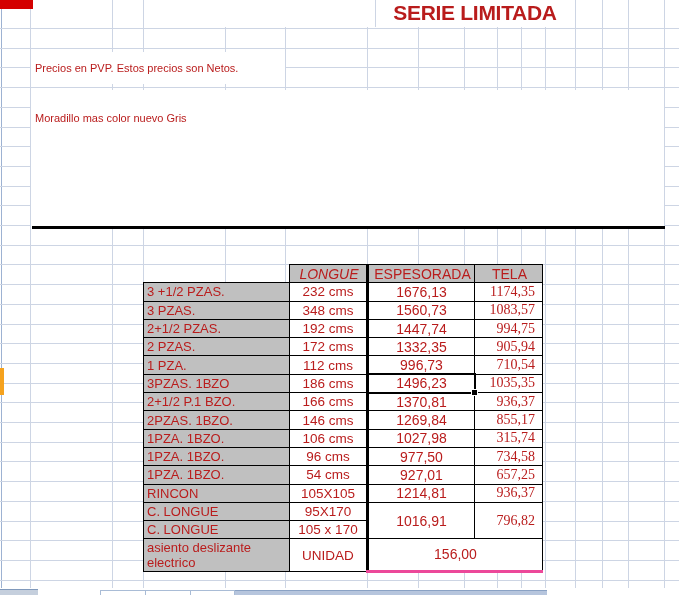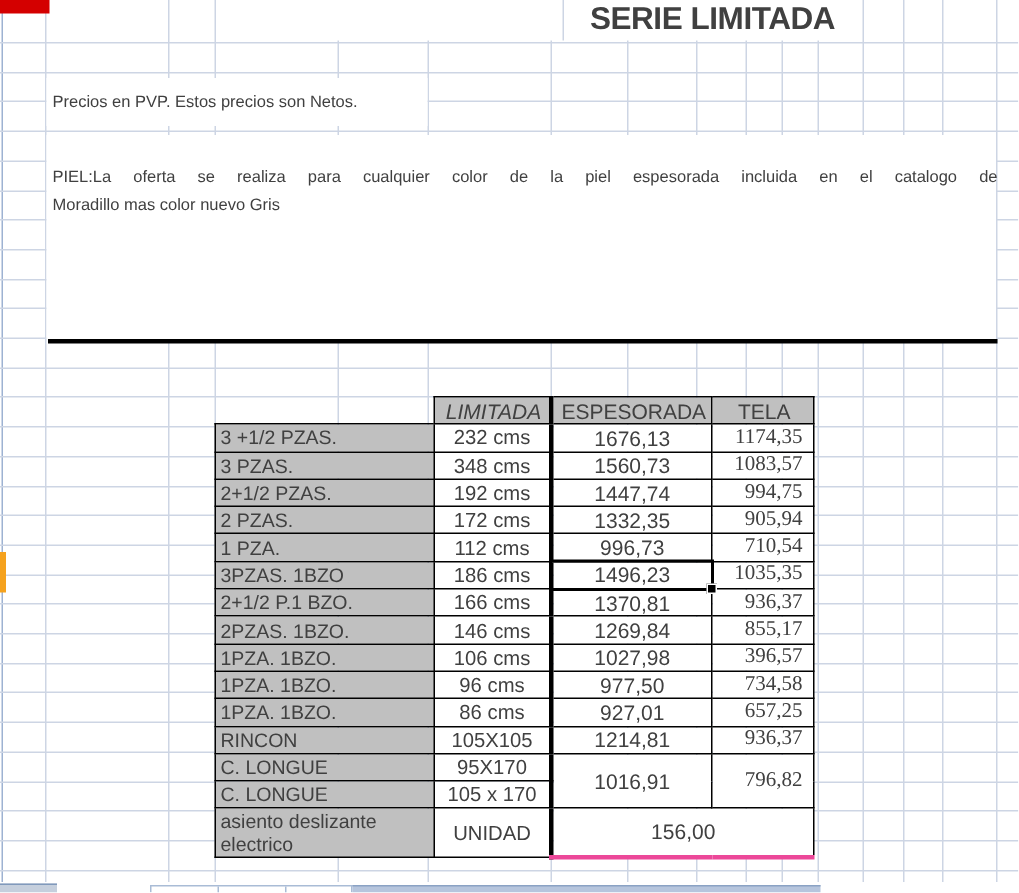--- a/index.html
+++ b/index.html
@@ -1,17 +1,17 @@
 <!DOCTYPE html>
 <html><head>
 <meta charset="utf-8">
 <style>
   html,body{margin:0;padding:0;background:#fff;}
   #sheet{position:relative;width:679px;height:595px;background:#ffffff;overflow:hidden;
-         font-family:"Liberation Sans",sans-serif;color:#404040;}
+         font-family:"Liberation Sans",sans-serif;color:#b91c1c;}
   .abs{position:absolute;}
   
   .gl{position:absolute;background:#cdd5e4;}
   .gl.v{top:0;width:1px;height:588px;}
   .gl.h{left:0;height:1px;width:679px;}
   .gl.dark{background:#9db2d2;}
   .patch{position:absolute;background:#ffffff;}
   .seg{position:absolute;background:#cdd5e4;width:1px;}
   
   .title{position:absolute;left:362px;top:1px;width:226px;text-align:center;
@@ -101,36 +101,35 @@
     </div>
 
   <div class="patch" style="left:144px;top:0;width:430px;height:27px;"></div>
   <div class="seg" style="left:375px;top:0;height:27px;"></div>
   <div class="patch" style="left:31px;top:52px;width:254px;height:32px;"></div>
   <div class="patch" style="left:31px;top:90px;width:633px;height:136px;"></div>
 
   <div class="title">SERIE LIMITADA</div>
   <div class="note" style="left:35px;top:59px;">Precios en PVP. Estos precios son Netos.</div>
   <div class="note" style="left:35px;top:109px;width:630px;">
-    <div class="jl">PIEL:La oferta se realiza para cualquier color de la piel espesorada incluida en el catalogo de</div>
     <div>Moradillo mas color nuevo Gris</div>
   </div>
   <div class="rule"></div>
 
   <table id="ptable">
     <colgroup>
         <col style="width:146px">
         <col style="width:78px">
         <col style="width:107px">
         <col style="width:68px">
       </colgroup>
     <tbody id="ptbody">
         <tr>
           <td class="ghost"></td>
-          <td class="hd it">LIMITADA</td>
+          <td class="hd it">LONGUE</td>
           <td class="hd thl">ESPESORADA</td>
           <td class="hd">TELA</td>
         </tr>
         <tr>
           <td class="nm">3 +1/2 PZAS.</td>
           <td class="md">232 cms</td>
           <td class="pr thl">1676,13</td>
           <td class="pr tr8">1174,35</td>
         </tr>
         <tr>
@@ -172,31 +171,31 @@
         <tr>
           <td class="nm">2PZAS. 1BZO.</td>
           <td class="md">146 cms</td>
           <td class="pr thl">1269,84</td>
           <td class="pr tr8">855,17</td>
         </tr>
         <tr>
           <td class="nm">1PZA. 1BZO.</td>
           <td class="md">106 cms</td>
           <td class="pr thl">1027,98</td>
-          <td class="pr tr8">396,57</td>
+          <td class="pr tr8">315,74</td>
         </tr>
         <tr>
           <td class="nm">1PZA. 1BZO.</td>
           <td class="md">96 cms</td>
           <td class="pr thl">977,50</td>
           <td class="pr tr8">734,58</td>
         </tr>
         <tr>
           <td class="nm">1PZA. 1BZO.</td>
-          <td class="md">86 cms</td>
+          <td class="md">54 cms</td>
           <td class="pr thl">927,01</td>
           <td class="pr tr8">657,25</td>
         </tr>
         <tr>
           <td class="nm">RINCON</td>
           <td class="md">105X105</td>
           <td class="pr thl">1214,81</td>
           <td class="pr tr8">936,37</td>
         </tr>
         <tr>

